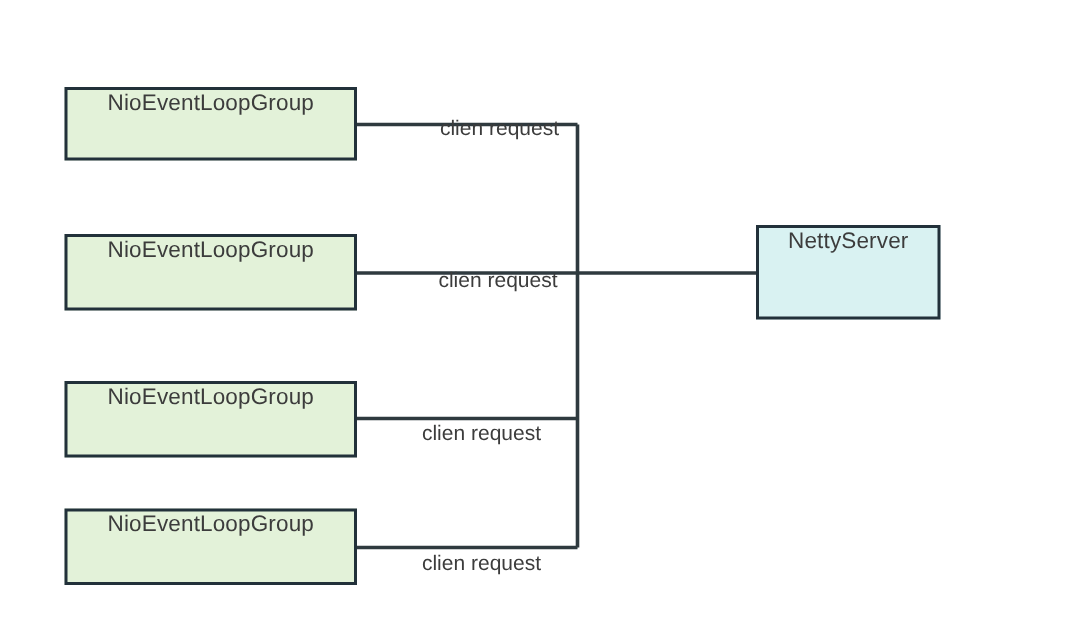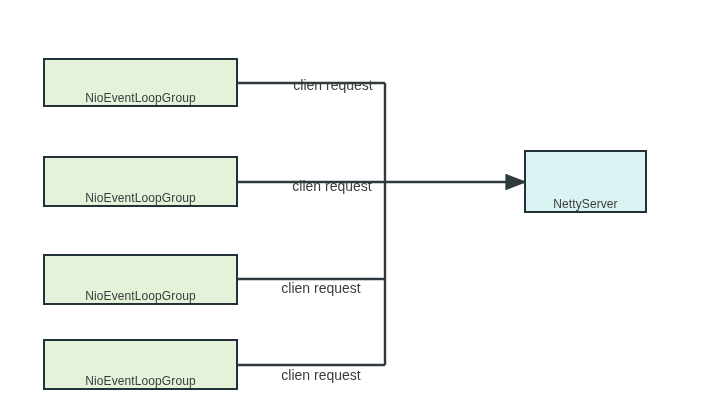--- a/index.html
+++ b/index.html
@@ -23,23 +23,23 @@
     left: 0;
     top: 0;
     width: 714px;
     height: 419px;
   }
   .node {
     position: absolute;
     box-sizing: border-box;
     border: 2px solid #22313a;
     display: flex;
-    align-items: flex-end;
+    align-items: flex-start;
     justify-content: center;
-    font-size: 12px;
+    font-size: 15px;
     color: #3c3c3c;
     letter-spacing: 0.1px;
     white-space: nowrap;
     z-index: 3;
   }
   .node-client {
     background: #e3f2d9;
   }
   .node-server {
     background: #d9f2f2;
@@ -87,21 +87,21 @@
   </div>
 
   <div class="node node-client" style="left: 43px; top: 254px; width: 195px; height: 51px;">
     <span>NioEventLoopGroup</span>
   </div>
 
   <div class="node node-client" style="left: 43px; top: 339px; width: 195px; height: 51px;">
     <span>NioEventLoopGroup</span>
   </div>
 
-  <div class="node node-server" style="left: 524px; top: 150px; width: 123px; height: 63px;">
+  <div class="node node-server" style="left: 504px; top: 150px; width: 123px; height: 63px;">
     <span>NettyServer</span>
   </div>
 
   <div class="edge-label" style="left: 333px; top: 49px;">clien request</div>
   <div class="edge-label" style="left: 332px; top: 150px;">clien request</div>
   <div class="edge-label" style="left: 321px; top: 252px;">clien request</div>
   <div class="edge-label" style="left: 321px; top: 339px;">clien request</div>
 
 </div>
 

